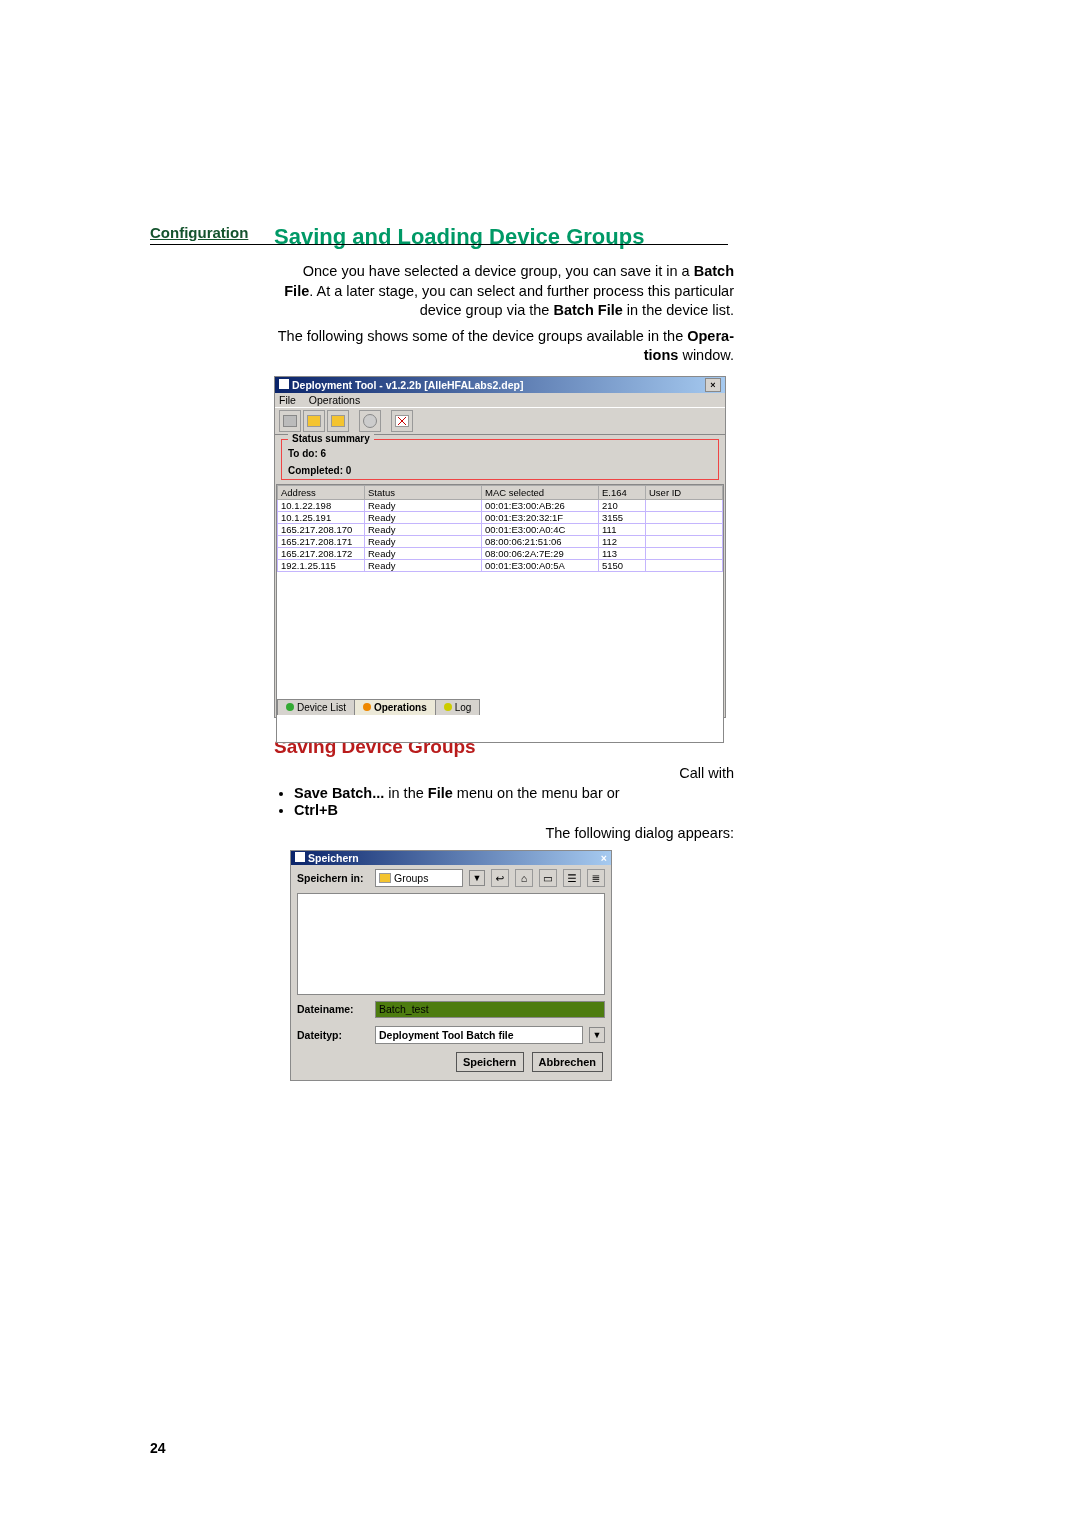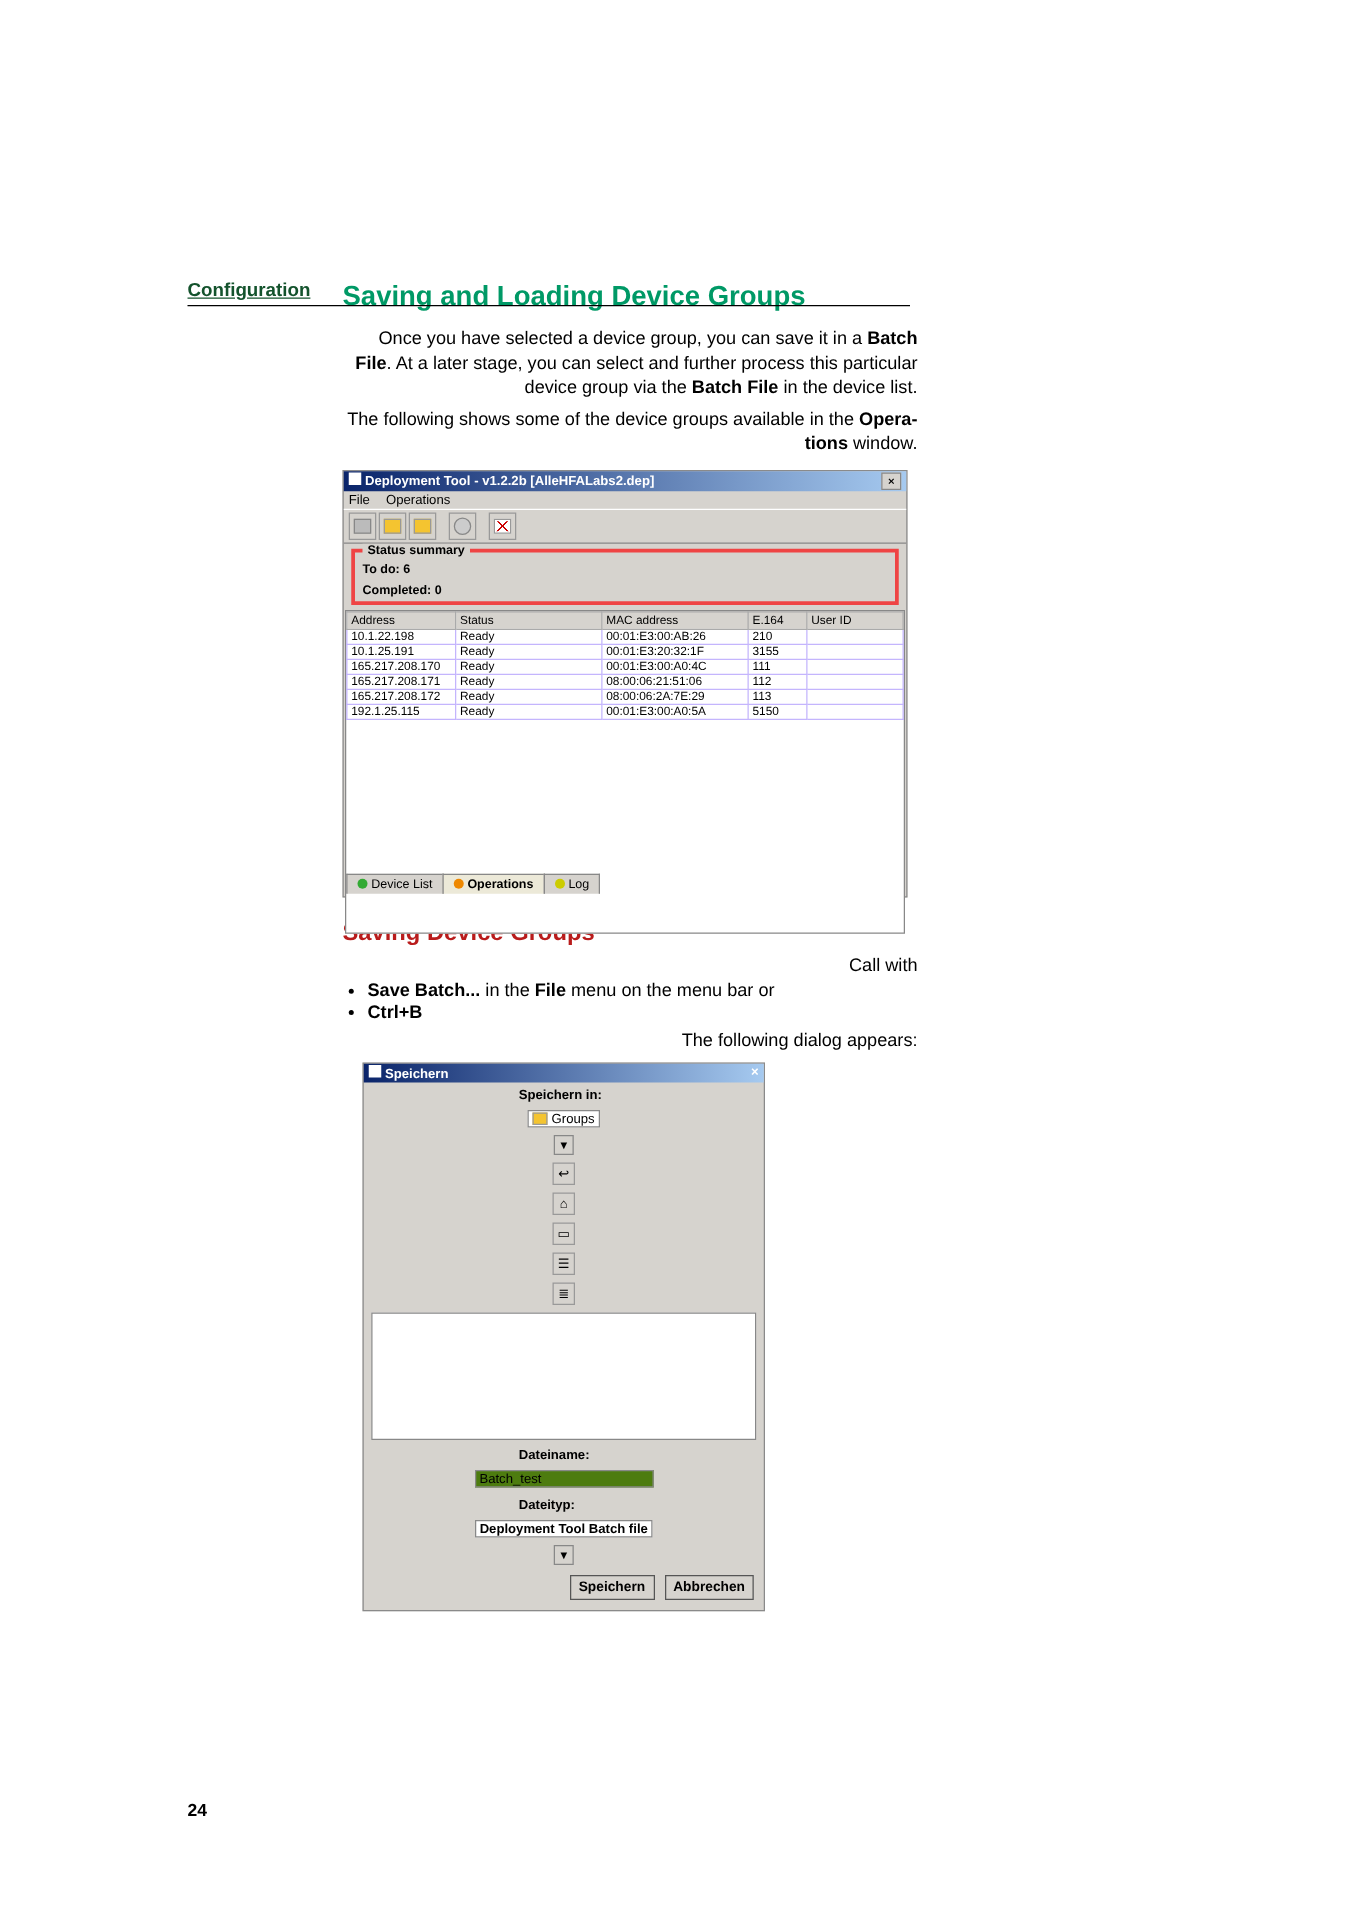--- a/index.html
+++ b/index.html
@@ -93,21 +93,21 @@
     display:flex; align-items:center; justify-content:center;
     font-size:11px;
   }
   .tb-sep { width:6px; }
   .folder { width:12px;height:10px;background:#f4c430;border:1px solid #999;}
   .disk   { width:12px;height:12px;border-radius:50%;background:#ccc;border:1px solid #888;}
   .xicon  { width:12px;height:10px;background:#fff;border:1px solid #999;position:relative;}
   .xicon:after{content:"";position:absolute;inset:1px;background:linear-gradient(45deg,transparent 45%,#c00 45%,#c00 55%,transparent 55%),linear-gradient(-45deg,transparent 45%,#c00 45%,#c00 55%,transparent 55%);}
 
   .status-box {
-    margin:4px 6px; border:3px solid #ef4444; padding:3px 6px;
+    margin:4px 6px; border:1px solid #ef4444; padding:3px 6px;
     background:#d6d3ce;
   }
   .status-box .legend{
     position:relative; top:-10px; background:#d6d3ce; padding:0 4px; font-size:10px; font-weight:bold;
   }
   .status-line{ font-weight:bold; font-size:10px; margin-top:-6px;}
   .grid {
     margin: 2px 1px 0 1px;
     background:#fff;
     border:1px solid #888;
@@ -142,21 +142,21 @@
     margin: 6px 0 0 2px;
     background:#d6d3ce;
     font-family: Tahoma, Arial, sans-serif;
     font-size:10.5px;
   }
   .save-title {
     background: linear-gradient(to right,#0a246a,#a6caf0);
     color:#fff; font-weight:bold; padding:1px 4px;
     display:flex; justify-content:space-between; align-items:center;
   }
-  .save-row { display:flex; align-items:center; padding:4px 6px; gap:6px;flex-direction:column; }
+  .save-row { display:flex; align-items:center; padding:4px 6px; gap:6px; }
   .save-row label { width:72px; font-weight:bold; font-size:10.5px;}
   .save-row .combo {
     background:#fff; border:1px solid #888; height:16px; flex:1;
     display:flex; align-items:center; padding:0 3px; font-size:10.5px;
   }
   .save-row .combo .fld { width:10px;height:8px;background:#f4c430;border:1px solid #999;margin-right:3px;}
   .save-row .arrow { width:14px;height:14px;background:#d6d3ce;border:1px solid #888;text-align:center;font-size:9px;line-height:14px;}
   .save-row .ib { width:16px;height:16px;background:#d6d3ce;border:1px solid #999;display:flex;align-items:center;justify-content:center;}
   .filelist {
     margin:2px 6px; height:100px; background:#fff; border:1px solid #888;
@@ -227,21 +227,21 @@
         <div class="status-line">To do: 6</div>
         <div class="status-line" style="margin-top:6px;">Completed: 0</div>
       </div>
 
       <div class="grid">
         <table>
           <thead>
               <tr>
             <th style="width:80px">Address</th>
             <th style="width:110px">Status</th>
-            <th style="width:110px">MAC address</th>
+            <th style="width:110px">MAC selected</th>
             <th style="width:40px">E.164</th>
             <th>User ID</th>
           </tr>
             </thead>
           <tbody id="grid-body">
               <tr>
                 <td>10.1.22.198</td>
                 <td>Ready</td>
                 <td>00:01:E3:00:AB:26</td>
                 <td>210</td>

